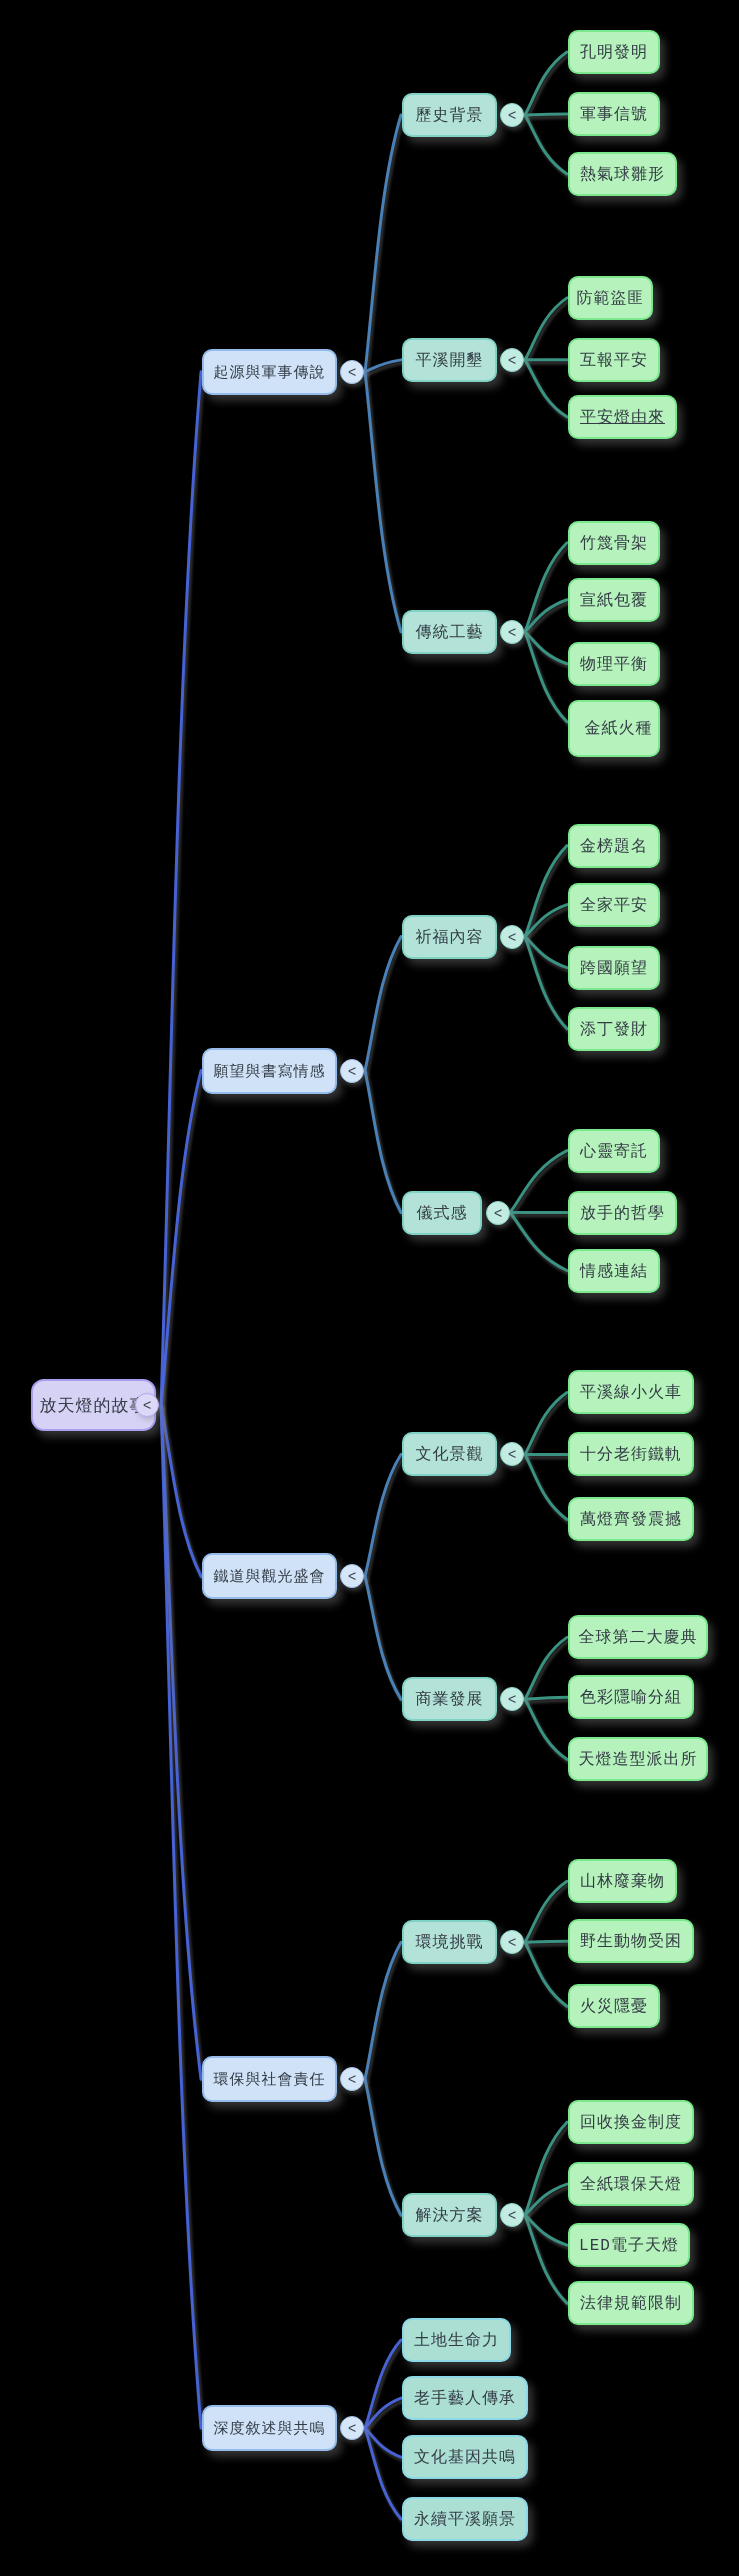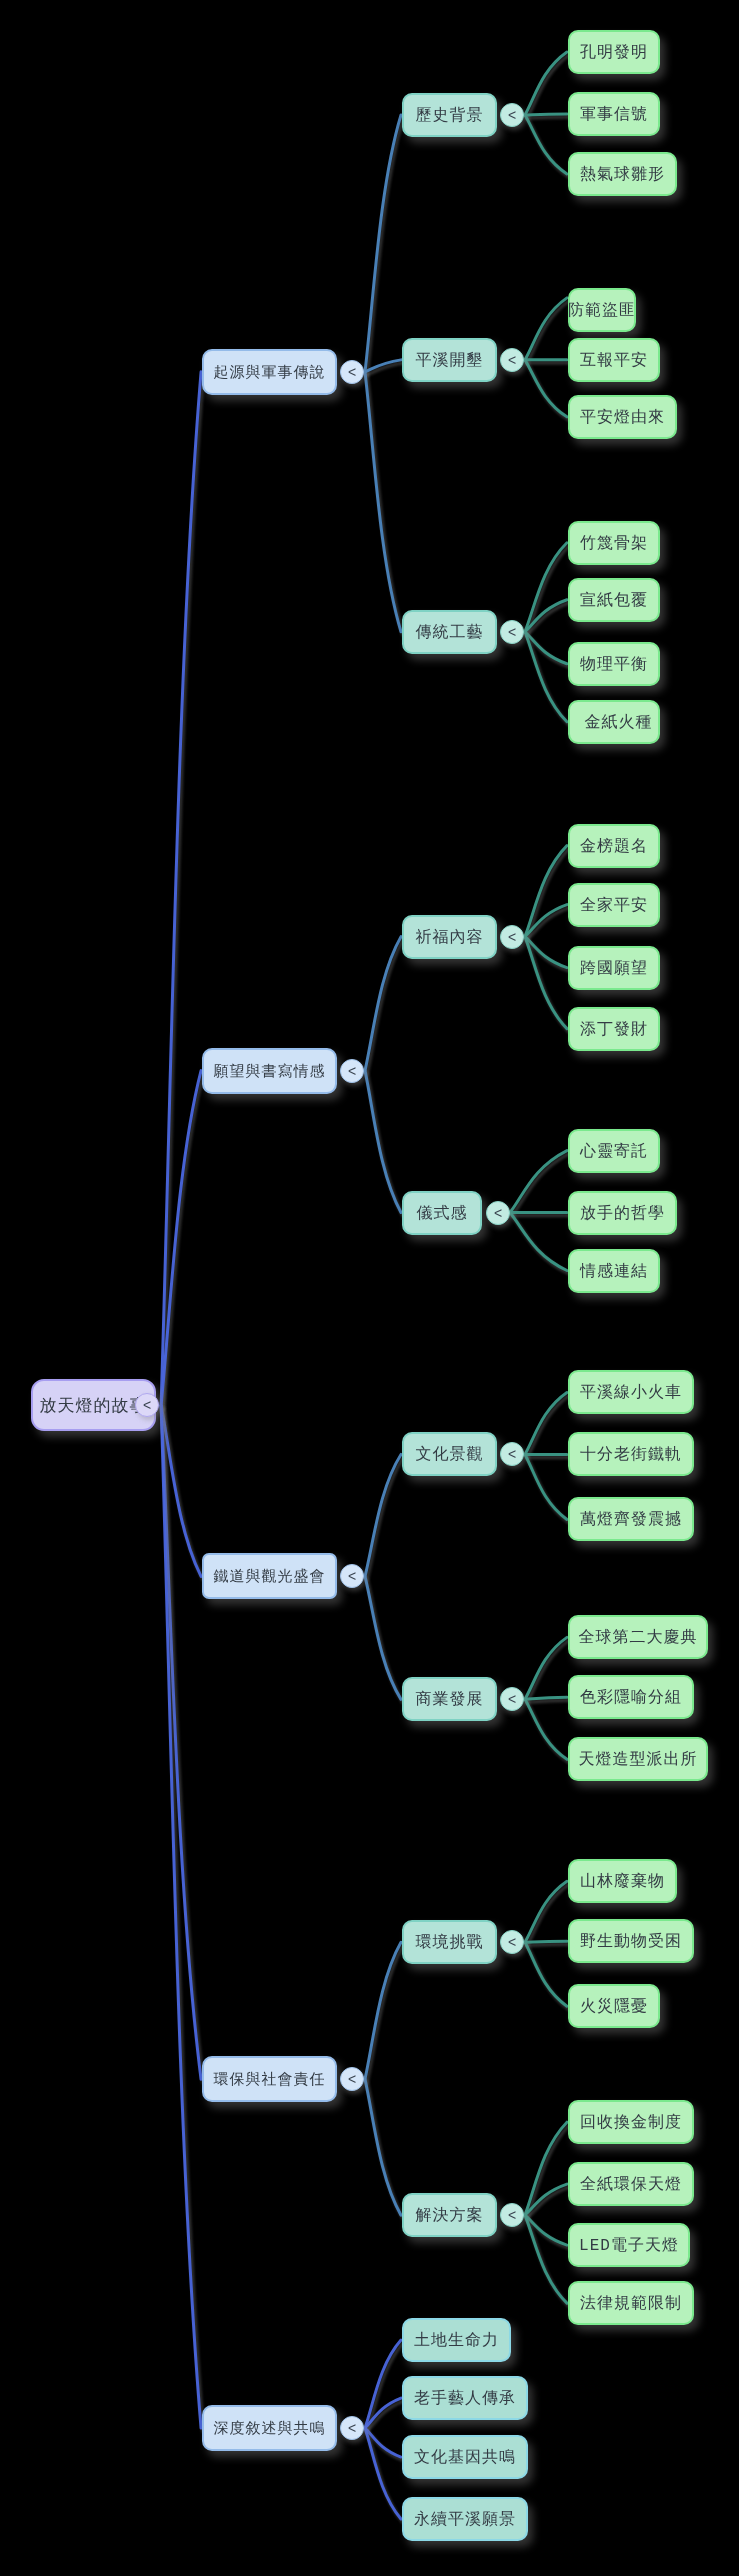--- a/index.html
+++ b/index.html
@@ -85,21 +85,21 @@
 
   <div id="n-root" class="node root" style="left:8px;top:1379px;width:125px;height:52px;">放天燈的故事</div>
   <div class="collapse purple" style="left:135px;top:1393px;">&lt;</div>
 
   <div id="n-b0" class="node branch" style="left:202px;top:349px;width:135px;height:46px;">起源與軍事傳說</div>
   <div class="collapse blue" style="left:340px;top:360px;">&lt;</div>
 
   <div id="n-b1" class="node branch" style="left:202px;top:1048px;width:135px;height:46px;">願望與書寫情感</div>
   <div class="collapse blue" style="left:340px;top:1059px;">&lt;</div>
 
-  <div id="n-b2" class="node branch" style="left:202px;top:1553px;width:135px;height:46px;border-radius:7px;">鐵道與觀光盛會</div>
+  <div id="n-b2" class="node branch" style="left:202px;top:1553px;width:135px;height:46px;">鐵道與觀光盛會</div>
   <div class="collapse blue" style="left:340px;top:1564px;">&lt;</div>
 
   <div id="n-b3" class="node branch" style="left:202px;top:2056px;width:135px;height:46px;">環保與社會責任</div>
   <div class="collapse blue" style="left:340px;top:2067px;">&lt;</div>
 
   <div id="n-b4" class="node branch" style="left:202px;top:2405px;width:135px;height:46px;">深度敘述與共鳴</div>
   <div class="collapse blue" style="left:340px;top:2416px;">&lt;</div>
 
   <div id="n-b0c0" class="node topic" style="left:402px;top:93px;width:95px;height:44px;">歷史背景</div>
   <div class="collapse teal" style="left:500px;top:103px;">&lt;</div>
@@ -125,28 +125,28 @@
   <div id="n-b3c0" class="node topic" style="left:402px;top:1920px;width:95px;height:44px;">環境挑戰</div>
   <div class="collapse teal" style="left:500px;top:1930px;">&lt;</div>
 
   <div id="n-b3c1" class="node topic" style="left:402px;top:2193px;width:95px;height:44px;">解決方案</div>
   <div class="collapse teal" style="left:500px;top:2203px;">&lt;</div>
 
   <div class="node leaf" style="left:568px;top:30px;width:92px;height:44px;">孔明發明</div>
   <div class="node leaf" style="left:568px;top:92px;width:92px;height:44px;">軍事信號</div>
   <div class="node leaf" style="left:568px;top:152px;width:109px;height:44px;">熱氣球雛形</div>
 
-  <div class="node leaf" style="left:568px;top:288px;width:68px;height:44px;">防範盜匪</div>
+  <div class="node leaf" style="left:568px;top:276px;width:85px;height:44px;">防範盜匪</div>
   <div class="node leaf" style="left:568px;top:338px;width:92px;height:44px;">互報平安</div>
-  <div class="node leaf" style="left:568px;top:395px;width:109px;height:44px;">平安燈由來</div>
+  <div class="node leaf" style="left:568px;top:395px;width:109px;height:44px;text-decoration:underline;">平安燈由來</div>
 
   <div class="node leaf" style="left:568px;top:521px;width:92px;height:44px;">竹篾骨架</div>
   <div class="node leaf" style="left:568px;top:578px;width:92px;height:44px;">宣紙包覆</div>
   <div class="node leaf" style="left:568px;top:642px;width:92px;height:44px;">物理平衡</div>
-  <div class="node leaf" style="left:568px;top:700px;width:92px;height:44px;padding-left:9px;">金紙火種</div>
+  <div class="node leaf" style="left:568px;top:700px;width:92px;height:57px;padding-left:9px;">金紙火種</div>
 
   <div class="node leaf" style="left:568px;top:824px;width:92px;height:44px;">金榜題名</div>
   <div class="node leaf" style="left:568px;top:883px;width:92px;height:44px;">全家平安</div>
   <div class="node leaf" style="left:568px;top:946px;width:92px;height:44px;">跨國願望</div>
   <div class="node leaf" style="left:568px;top:1007px;width:92px;height:44px;">添丁發財</div>
 
   <div class="node leaf" style="left:568px;top:1129px;width:92px;height:44px;">心靈寄託</div>
   <div class="node leaf" style="left:568px;top:1191px;width:109px;height:44px;">放手的哲學</div>
   <div class="node leaf" style="left:568px;top:1249px;width:92px;height:44px;">情感連結</div>
 

